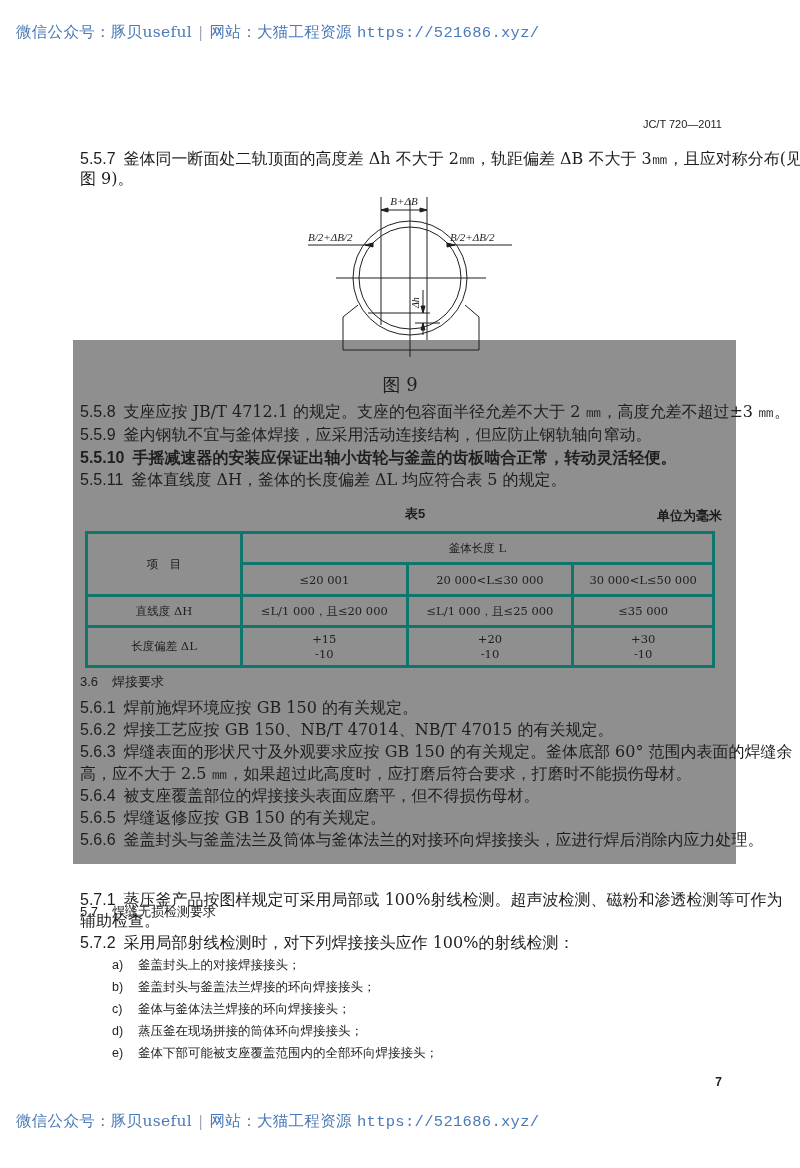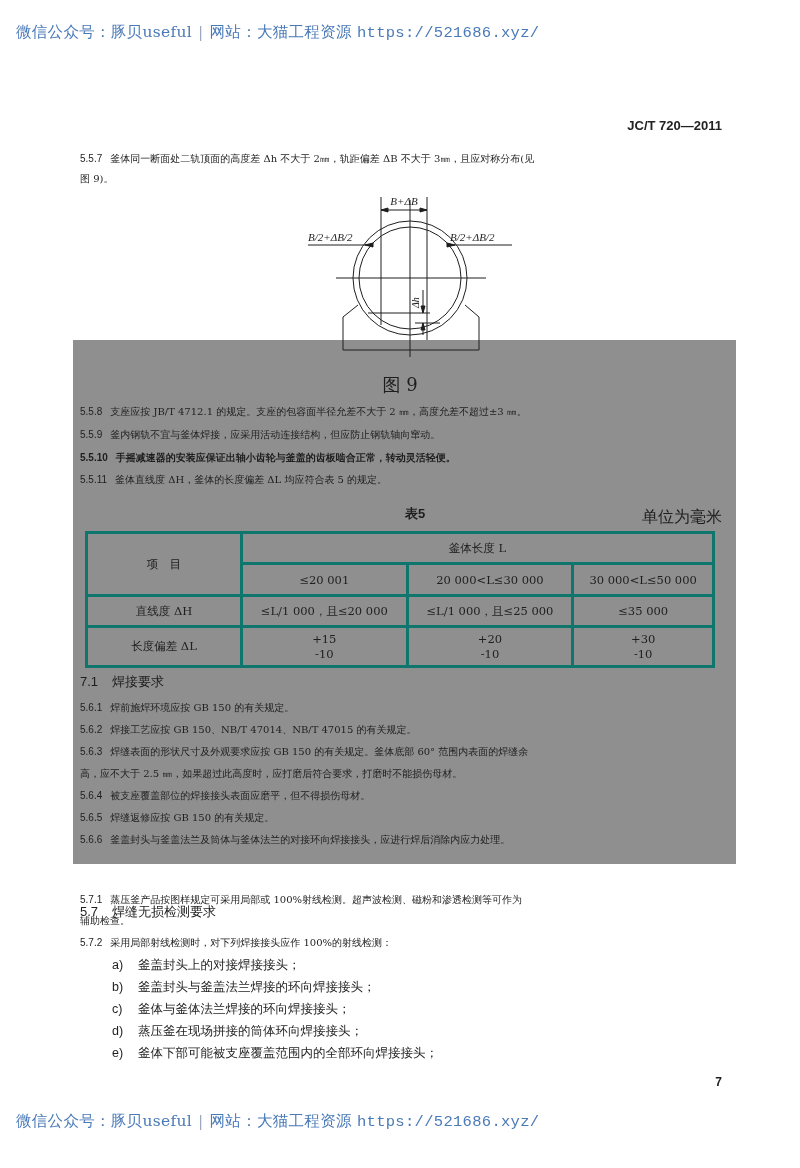--- a/index.html
+++ b/index.html
@@ -9,37 +9,37 @@
     font-family:"DejaVu Serif","Liberation Serif",serif;
   }
   .wm {
     position:absolute; left:16px; width:800px; text-align:left;
     color:#4a7ab8; font-size:15.5px; letter-spacing:0.3px;
     font-family:"DejaVu Serif","Liberation Serif",serif;
   }
   .wm .mono { font-family:"Liberation Mono","DejaVu Sans Mono",monospace; }
   .wm .sep { color:#9aa9bf; margin:0 6px; }
   .std-no {
-    position:absolute; right:78px; top:118px; font-weight:bold; font-size:13px;
+    position:absolute; right:78px; top:118px; font-weight:normal; font-size:11px;
     font-family:"Liberation Sans","DejaVu Sans",sans-serif; color:#222;
   }
   .overlay {
     position:absolute; left:73px; top:340px; width:663px; height:524px;
     background:#8f8f8f; opacity:1;
   }
   .p {
-    position:absolute; left:80px; width:650px; font-size:10px; line-height:20px;
+    position:absolute; left:80px; width:650px; font-size:16px; line-height:20px;
     white-space:nowrap; color:#1e1e1e;
   }
   .p .num { font-family:"Liberation Sans","DejaVu Sans",sans-serif; margin-right:8px; }
   .head { font-family:"Liberation Sans","DejaVu Sans",sans-serif; font-size:13px; }
   .fig-title { position:absolute; left:0; width:800px; text-align:center; top:373px; font-size:18px; }
   .figure { position:absolute; left:280px; top:185px; }
   .tbl-title { position:absolute; left:0; width:800px; top:505px; text-align:center; font-weight:bold; font-size:13px; font-family:"Liberation Sans","DejaVu Sans",sans-serif;padding-left:15px; }
-  .tbl-unit { position:absolute; right:78px; top:507px; font-size:16px; font-weight:normal; }
+  .tbl-unit { position:absolute; right:78px; top:507px; font-size:13px; font-weight:bold; }
   table.t5 {
     position:absolute; left:85px; top:531px; width:630px; border-collapse:collapse;
     font-size:11.5px; color:#1e1e1e;
   }
   table.t5 td { border:3px solid #0f766e; text-align:center; padding:0; }
   table.t5 tr.r1 td { height:28px; }
   table.t5 tr.r2 td { height:29px; }
   table.t5 tr.r3 td { height:28px; }
   table.t5 tr.r4 td { height:37px; line-height:15px; }
   table.t5 { border:2px solid #222; }
@@ -139,21 +139,21 @@
           <div>-10</div>
         </td>
     <td>
           <div>+30</div>
           <div>-10</div>
         </td>
   </tr>
 </tbody>
   </table>
 
-<div class="p head" style="top:672px;"><span class="num" style="margin-right:14px;">7.1</span><span>焊接要求</span></div>
+<div class="p head" style="top:672px;"><span class="num" style="margin-right:14px;">3.6</span><span>焊接要求</span></div>
 <div class="p" style="top:698px;"><span class="num">5.6.1</span><span>焊前施焊环境应按 GB 150 的有关规定。</span></div>
 <div class="p" style="top:720px;"><span class="num">5.6.2</span><span>焊接工艺应按 GB 150、NB/T 47014、NB/T 47015 的有关规定。</span></div>
 <div class="p" style="top:742px;"><span class="num">5.6.3</span><span>焊缝表面的形状尺寸及外观要求应按 GB 150 的有关规定。釜体底部 60° 范围内表面的焊缝余</span></div>
 <div class="p" style="top:764px;">高，应不大于 2.5 ㎜，如果超过此高度时，应打磨后符合要求，打磨时不能损伤母材。</div>
 <div class="p" style="top:786px;"><span class="num">5.6.4</span><span>被支座覆盖部位的焊接接头表面应磨平，但不得损伤母材。</span></div>
 <div class="p" style="top:808px;"><span class="num">5.6.5</span><span>焊缝返修应按 GB 150 的有关规定。</span></div>
 <div class="p" style="top:830px;"><span class="num">5.6.6</span><span>釜盖封头与釜盖法兰及筒体与釜体法兰的对接环向焊接接头，应进行焊后消除内应力处理。</span></div>
 
 <div class="p head" style="top:902px;"><span class="num" style="margin-right:14px;">5.7</span><span>焊缝无损检测要求</span></div>
 <div class="p" style="top:890px;"><span class="num">5.7.1</span><span>蒸压釜产品按图样规定可采用局部或 100%射线检测。超声波检测、磁粉和渗透检测等可作为</span></div>

